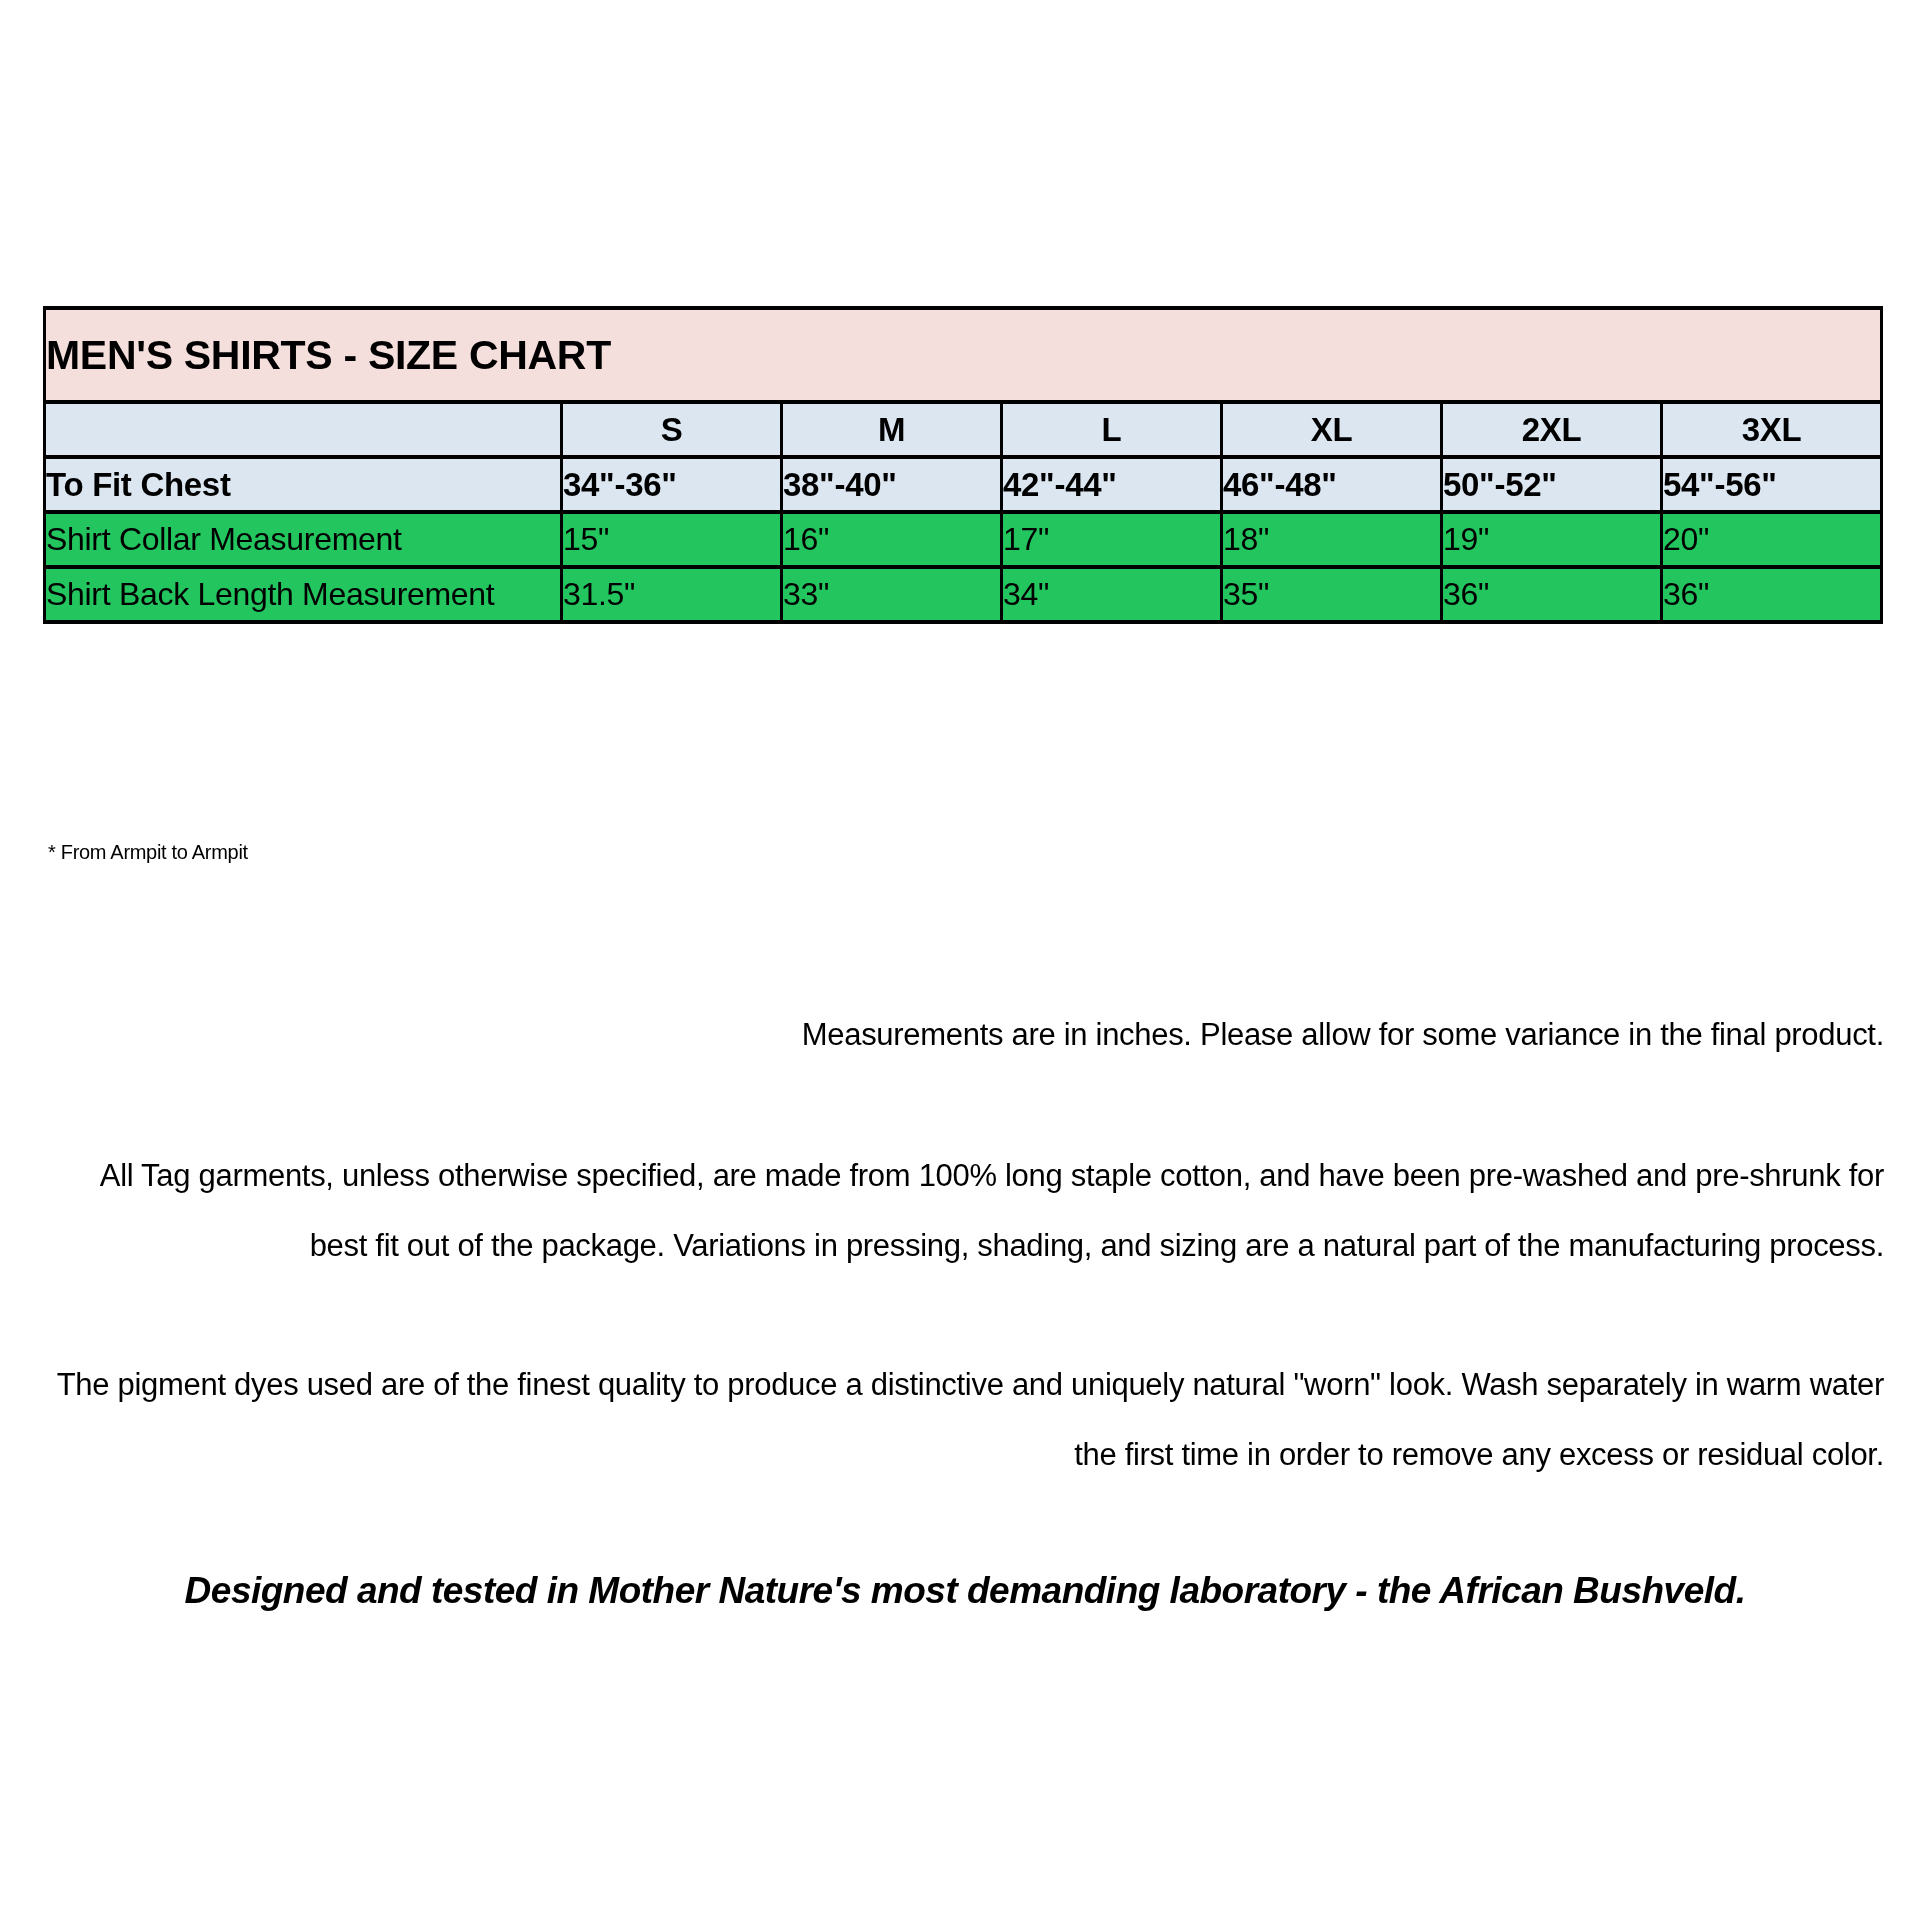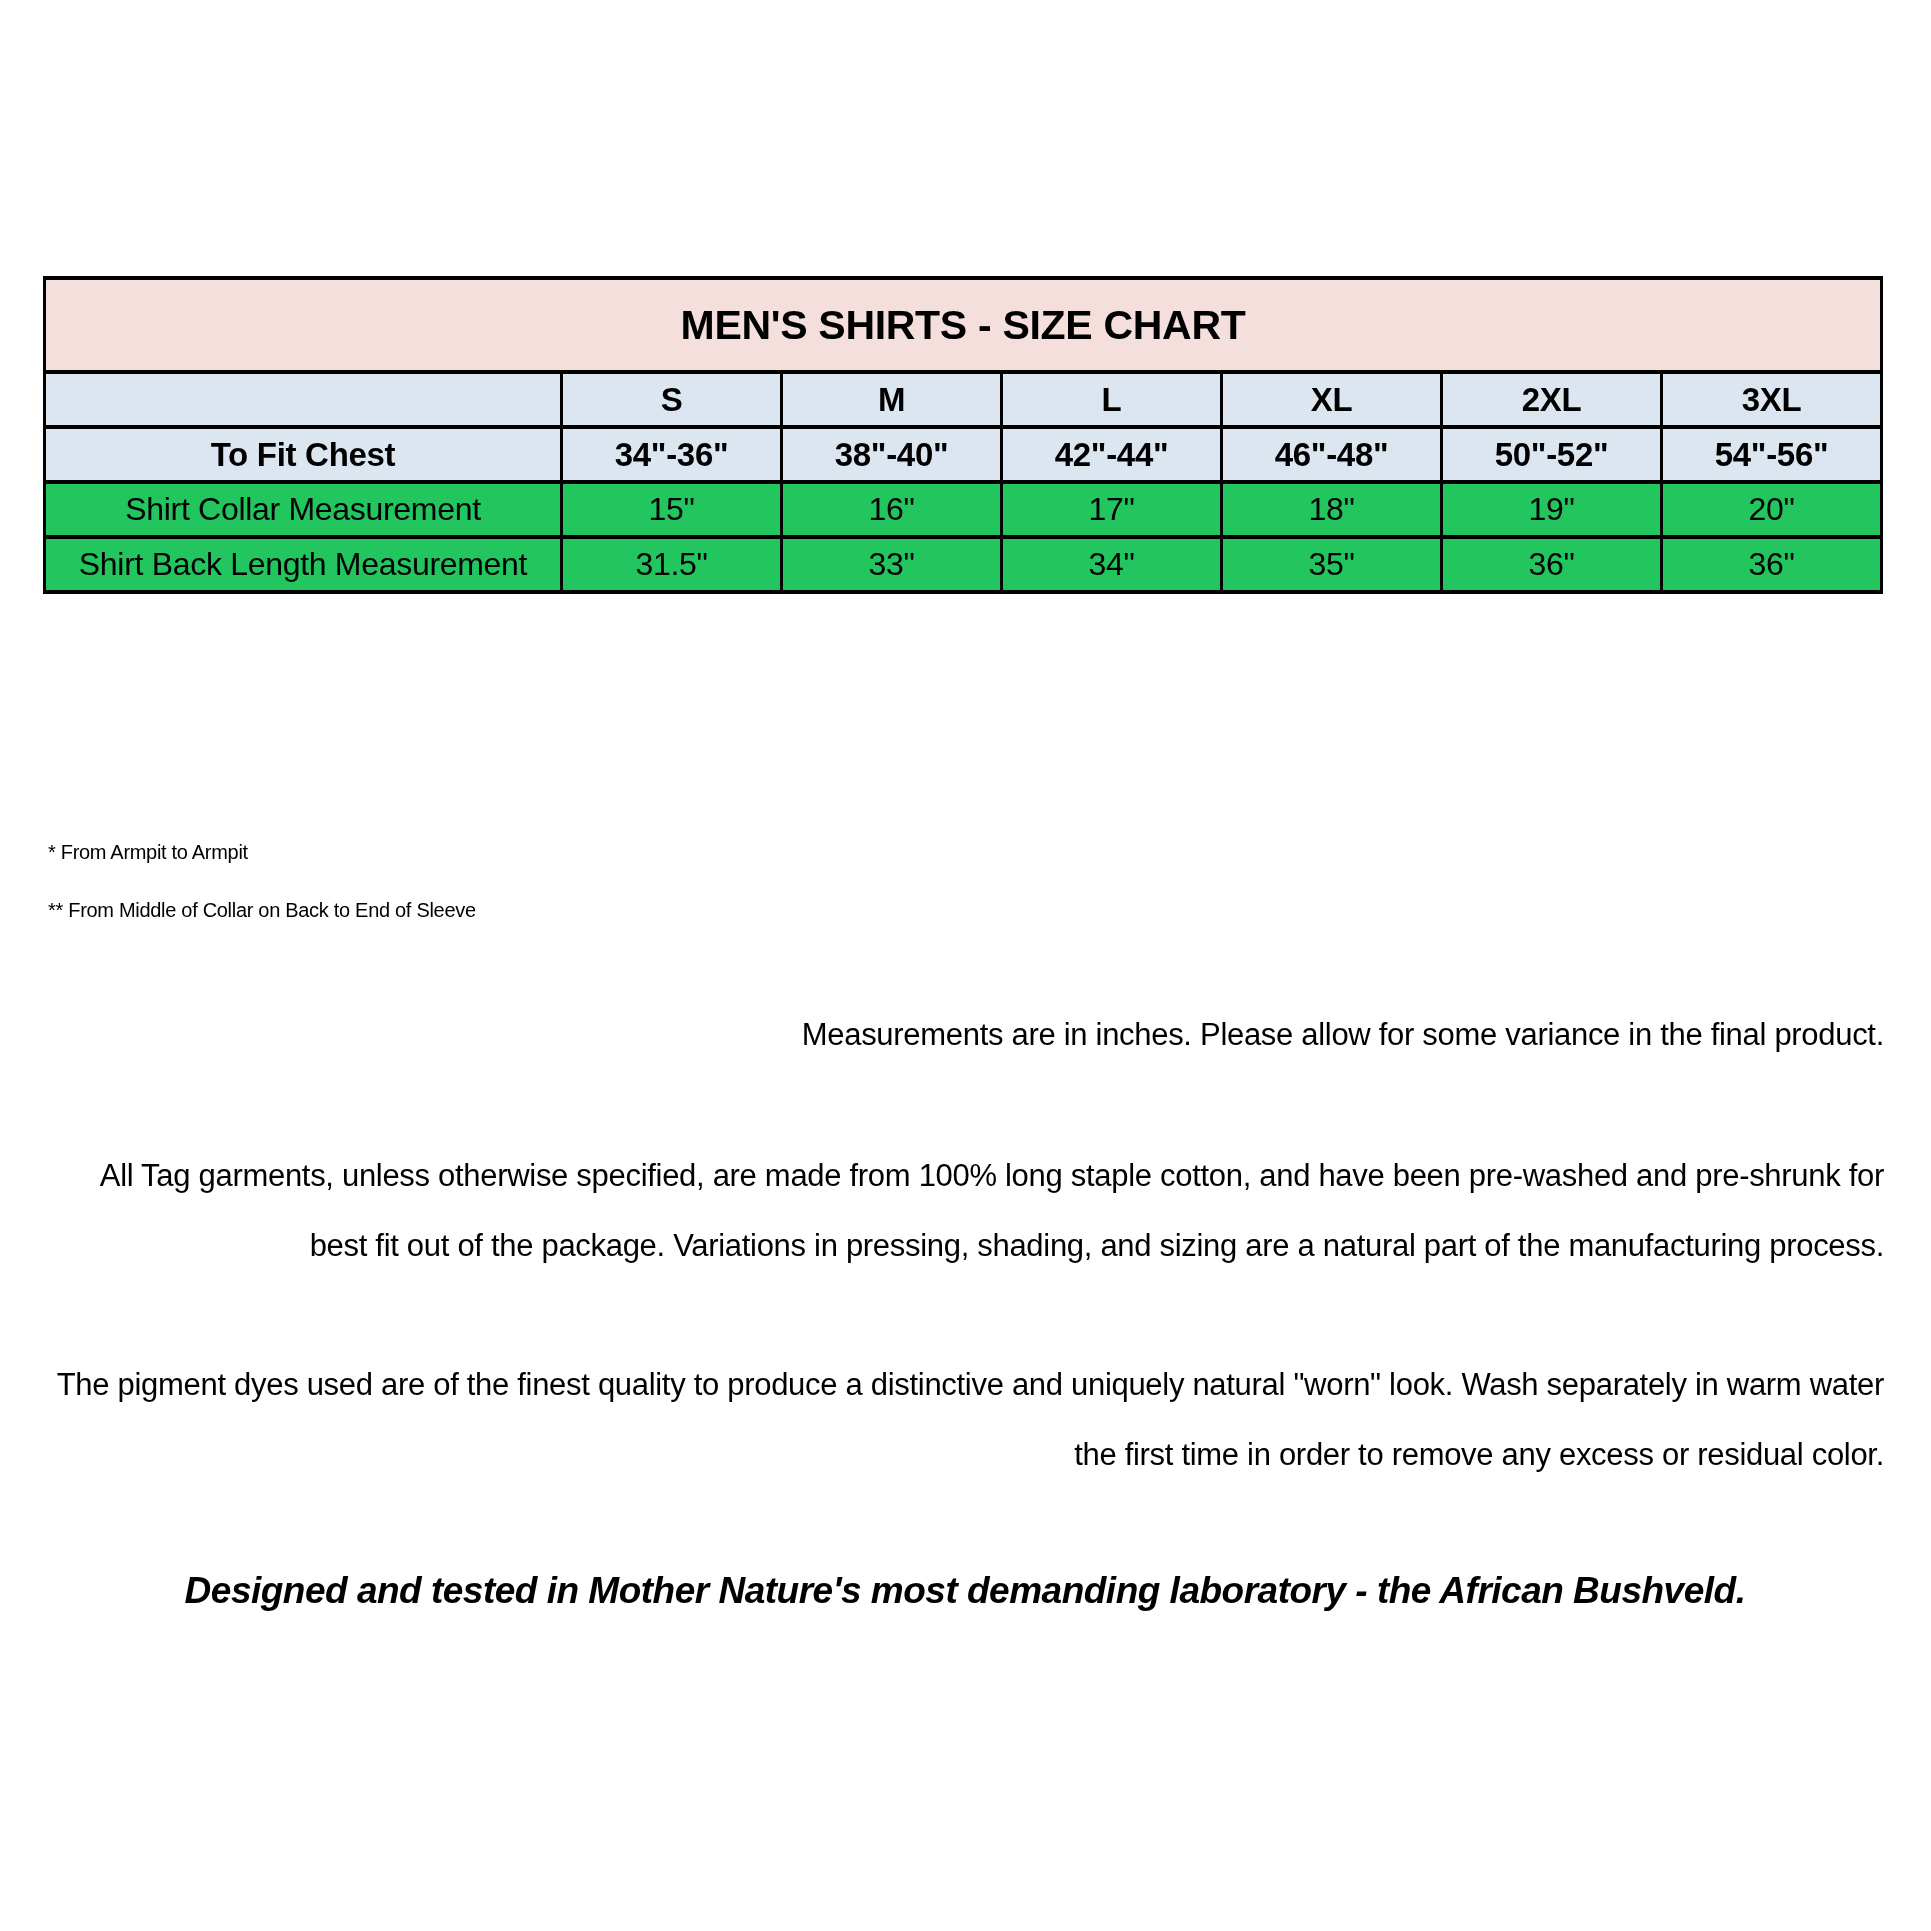--- a/index.html
+++ b/index.html
@@ -16,25 +16,24 @@
     font-family: "Liberation Sans", sans-serif;
   }
   .page {
     position: relative;
     width: 1931px; height: 1931px;
     overflow: hidden;
     background: #ffffff;
   }
   table.size-chart {
     position: absolute;
-    left: 43px; top: 276px;
+    left: 43px; top: 306px;
     width: 1837px;
     border-collapse: collapse;
     table-layout: fixed;
-    text-align: center;
     letter-spacing: -0.3px;
   }
   table.size-chart td, table.size-chart th {
     border: 3.9px solid var(--border);
     border-top-width: 4.8px;
     border-bottom-width: 4.8px;
     padding: 0;
     overflow: hidden;
     white-space: nowrap;
     vertical-align: middle;
@@ -145,21 +144,20 @@
         <td>34"</td>
         <td>35"</td>
         <td>36"</td>
         <td>36"</td>
       </tr>
     </tbody>
   </table>
 
   <div class="footnotes">
     <div>* From Armpit to Armpit</div>
-    <div>** From Middle of Collar on Back to End of Sleeve</div>
   </div>
 
   <div class="para para-1">Measurements are in inches. Please allow for some variance in the final product.</div>
   <div class="para para-2">All Tag garments, unless otherwise specified, are made from 100% long staple cotton, and have been pre-washed and pre-shrunk for best fit out of the package. Variations in pressing, shading, and sizing are a natural part of the manufacturing process.</div>
   <div class="para para-3">The pigment dyes used are of the finest quality to produce a distinctive and uniquely natural "worn" look. Wash separately in warm water the first time in order to remove any excess or residual color.</div>
 
   <div class="tagline">Designed and tested in Mother Nature's most demanding laboratory - the African Bushveld.</div>
 
 </div>
 

